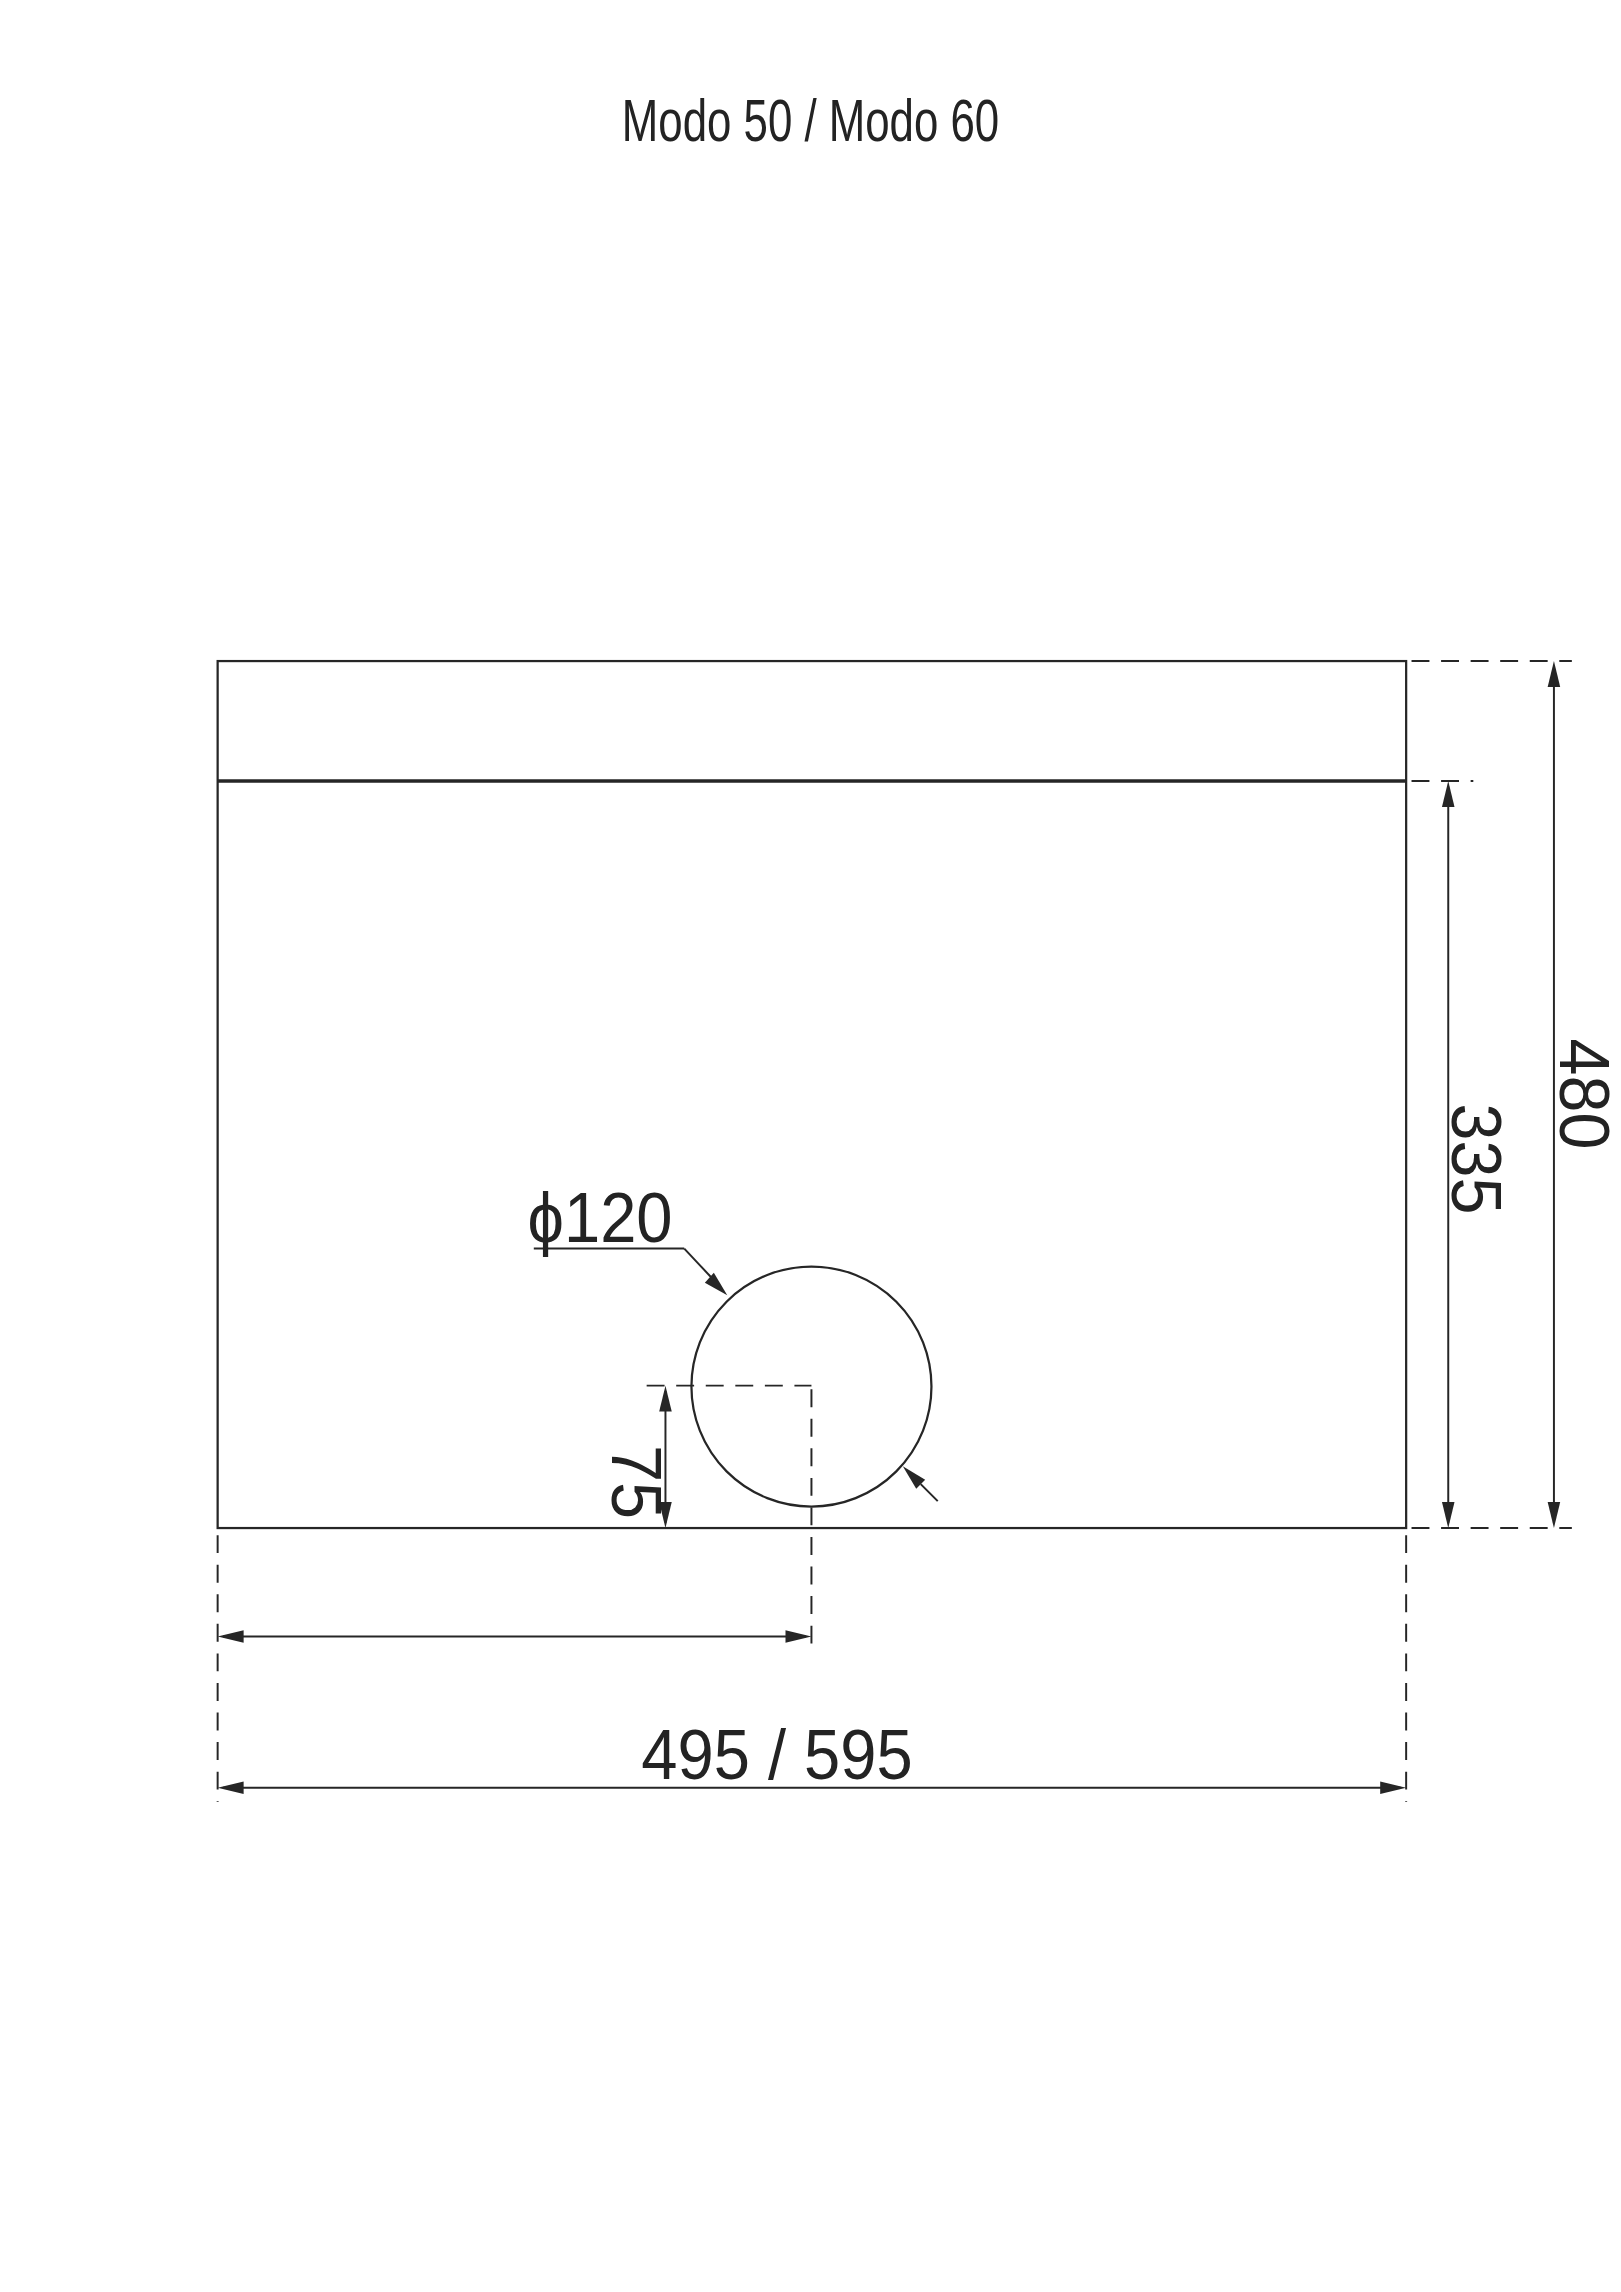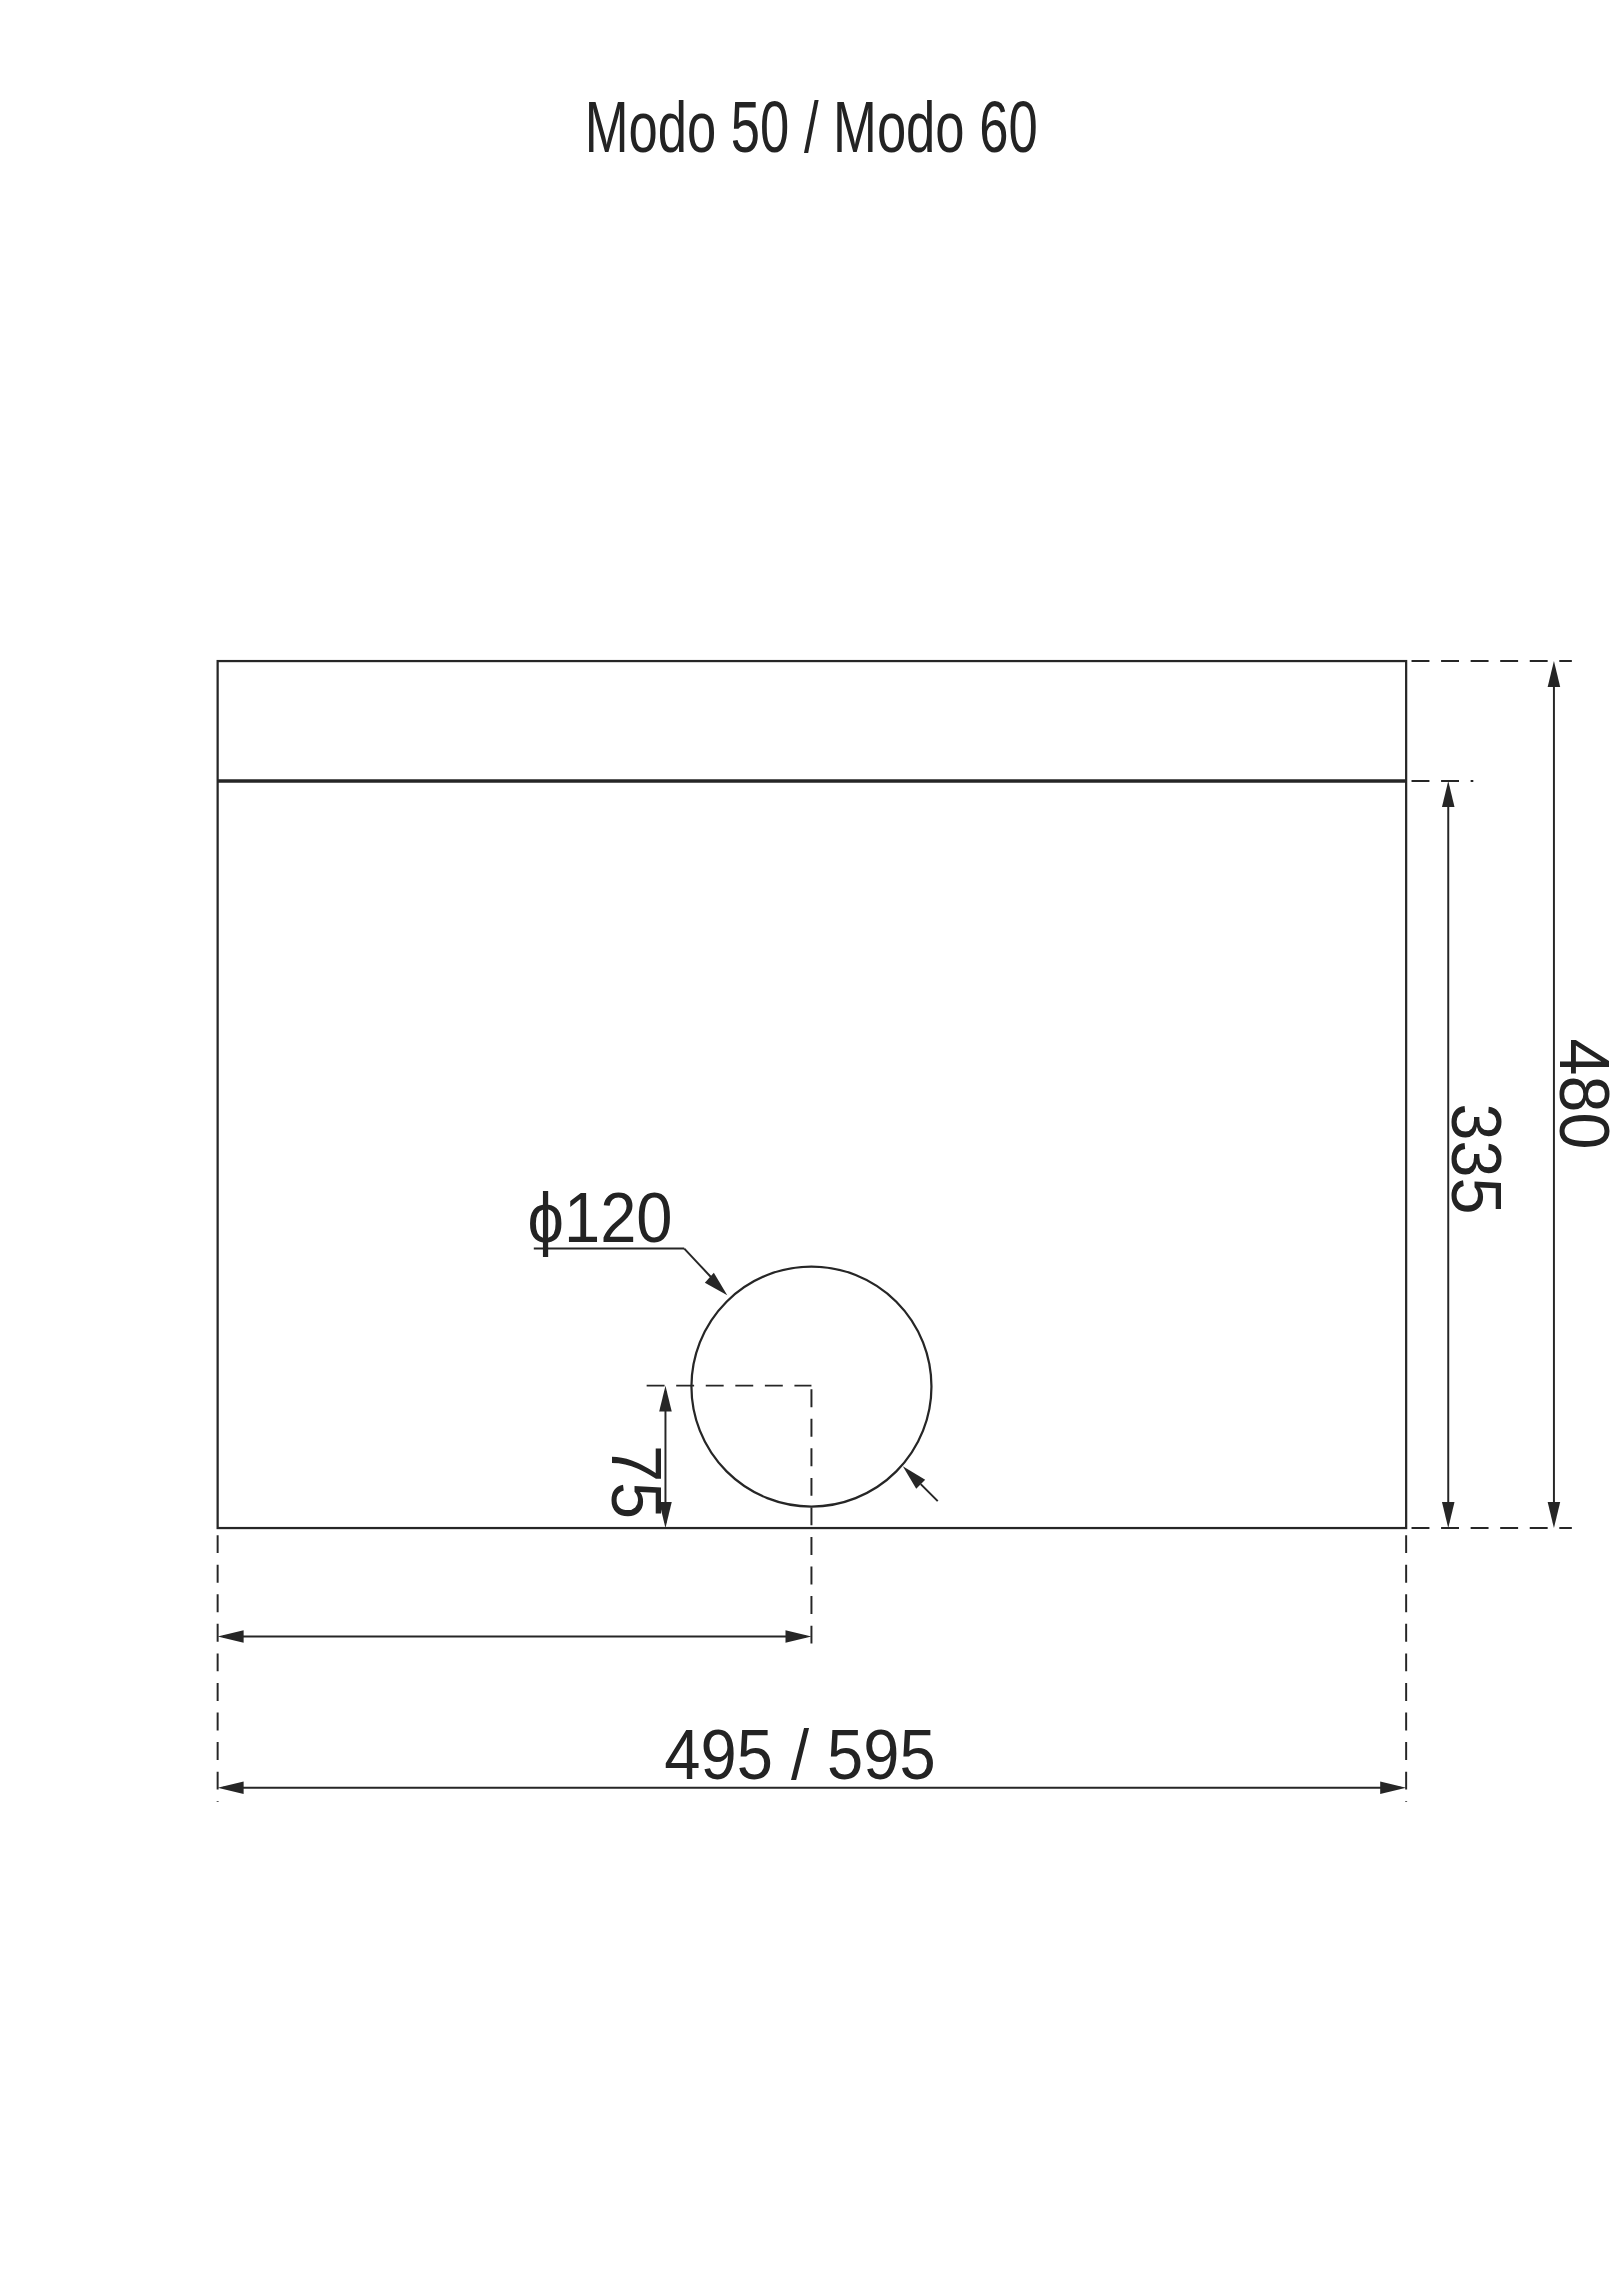--- a/index.html
+++ b/index.html
@@ -13,21 +13,21 @@
   }
   #linework{position:absolute;left:0;top:0;width:1622px;height:2293px;}
   .lbl{
     position:absolute;
     line-height:1;
     color:#232323;
     white-space:nowrap;
   }
   .title{
     left:0;top:91px;width:1622px;
-    font-size:72px;
+    font-size:60px;
     text-align:center;
   }
   .title > span{display:inline-block;transform:scaleX(0.73);transform-origin:50% 50%;}
   .dim{font-size:70px;}
   .dim-h{}
   .dim-h > span{display:inline-block;transform:scaleX(0.93);transform-origin:50% 50%;}
   .dim-v{
     width:143px;height:70px;line-height:70px;
     text-align:center;
     transform:rotate(90deg) scaleX(0.95);
@@ -96,18 +96,18 @@
     <span>ϕ120</span>
   </div>
 
   <div class="lbl dim dim-v" style="left:1512px;top:1059px;">480</div>
 
   <div class="lbl dim dim-v" style="left:1404px;top:1124px;">335</div>
 
   <div class="lbl dim dim-v" style="left:564px;top:1447px;">75</div>
 
 
-  <div class="lbl dim dim-h" style="left:654px;top:1720px;width:358px;">
+  <div class="lbl dim dim-h" style="left:631px;top:1720px;width:358px;">
     <span>495 / 595</span>
   </div>
 
 </div>
 
 
 </body></html>

